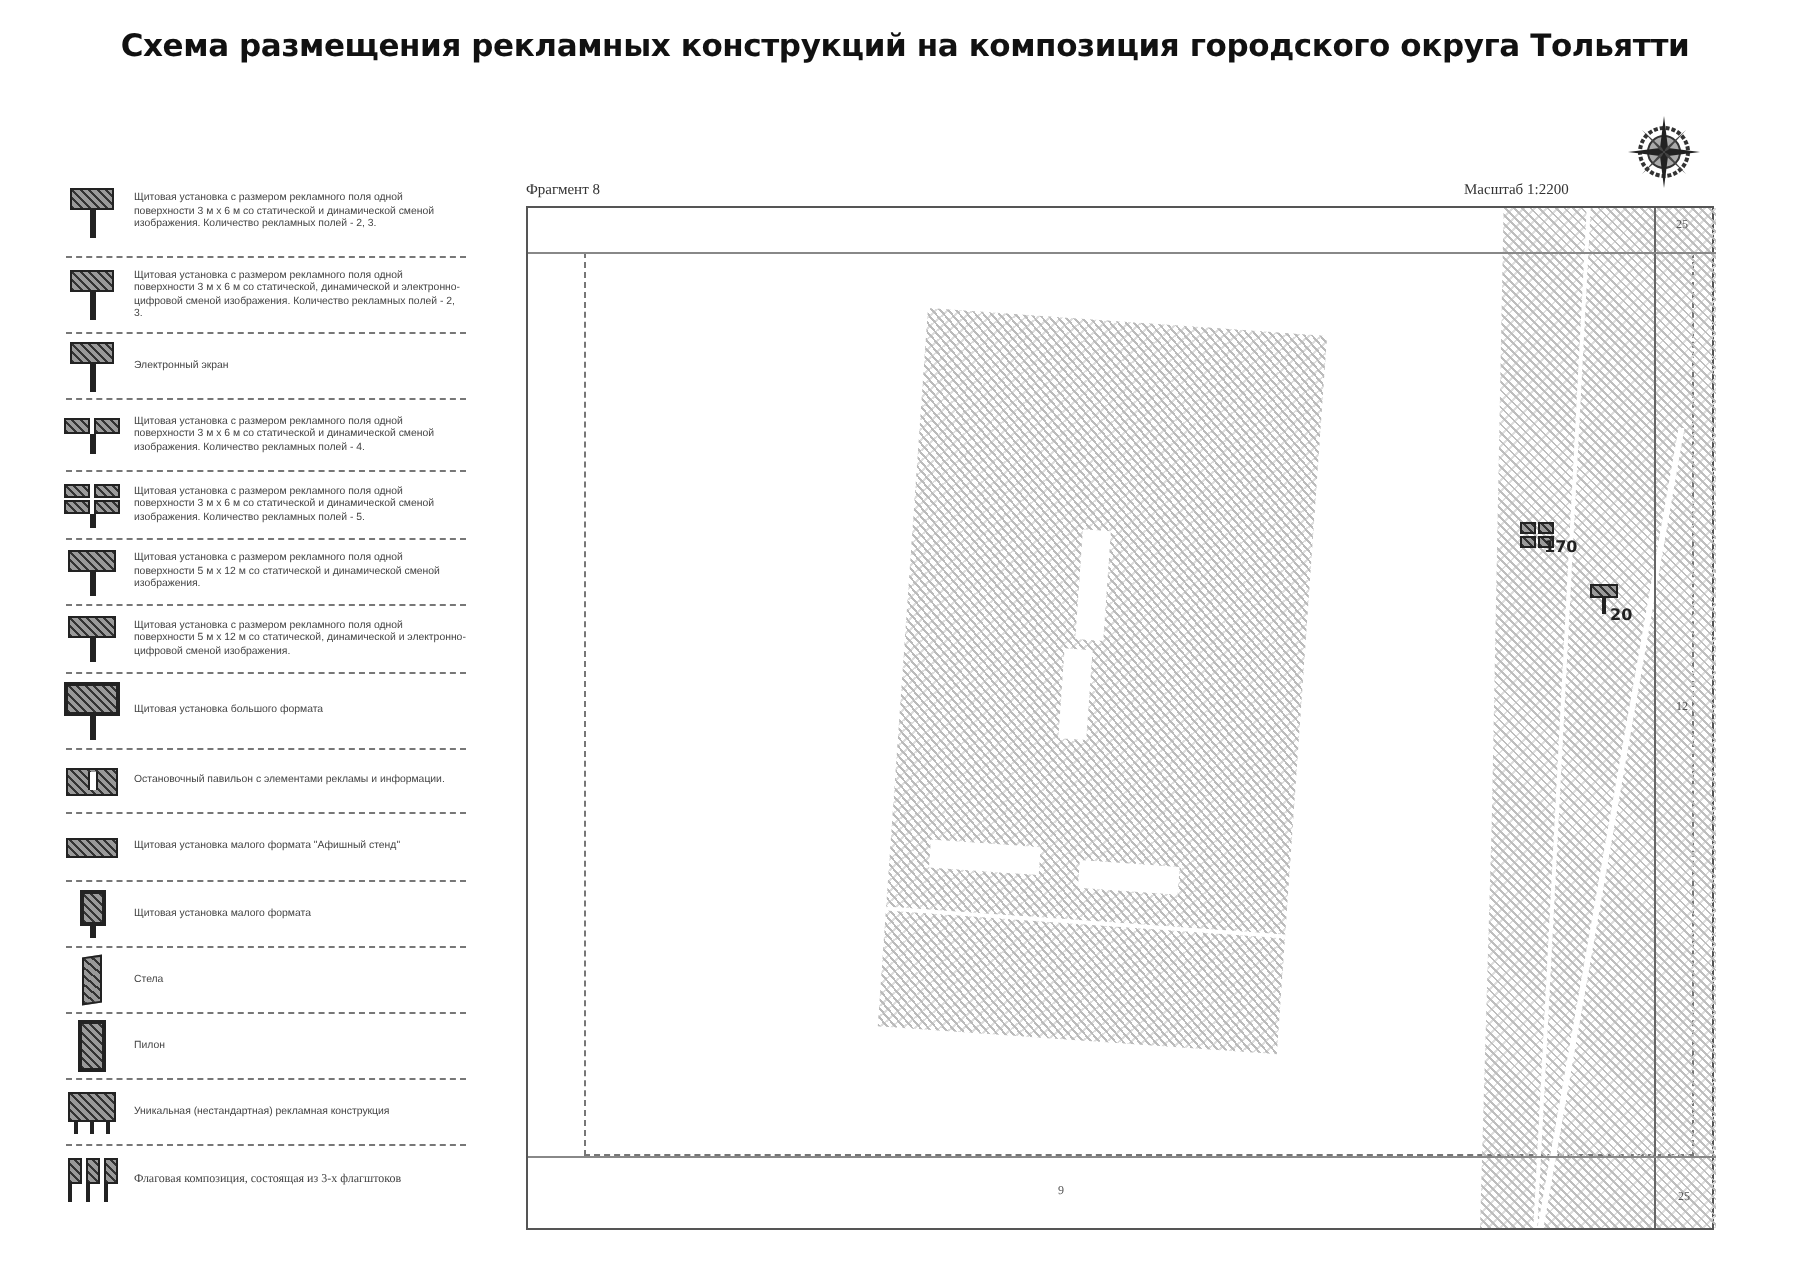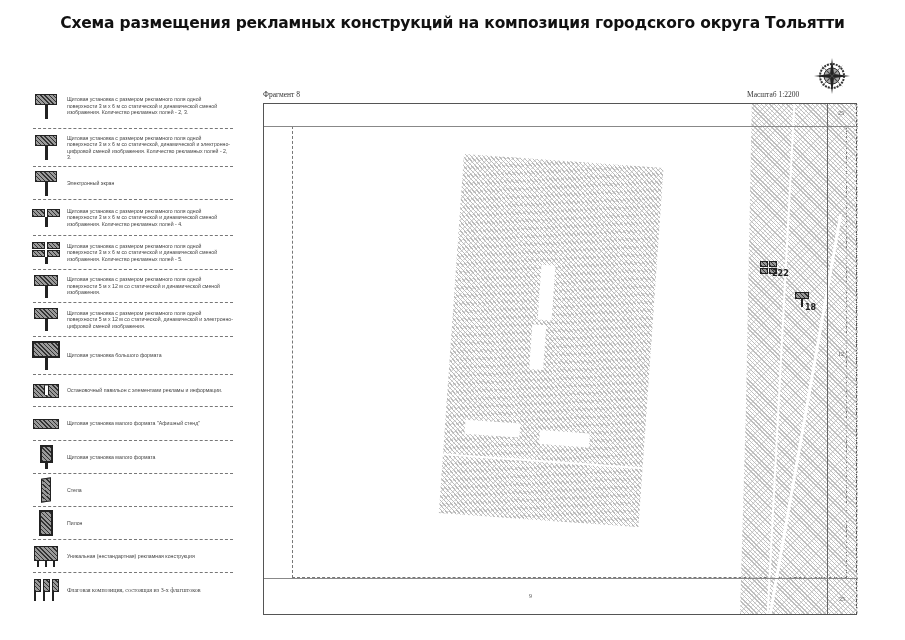--- a/index.html
+++ b/index.html
@@ -170,21 +170,21 @@
             <div class="hatch" style="width:5px;height:11px;"></div>
             <div class="pole" style="height:9px;width:2px;"></div>
           </div>
       </div>
     </div>
     <div class="legend-text" style="font-family:'Liberation Serif',serif;font-size:6px;line-height:8px;">Флаговая композиция, состоящая из 3-х флагштоков</div>
   </div>
 </div>
 
 <div class="map-label" style="left:263px;top:90px;">Фрагмент 8</div>
-<div class="map-label" style="left:747px;top:90px;">Масштаб 1:2200</div>
+<div class="map-label" style="left:732px;top:90px;">Масштаб 1:2200</div>
 
 <div style="position:absolute;left:812px;top:56px;width:40px;height:40px;">
   <svg width="40" height="40" viewBox="0 0 40 40">
     <circle cx="20" cy="20" r="12" fill="none" stroke="#333" stroke-width="2" stroke-dasharray="2 1"></circle>
     <circle cx="20" cy="20" r="8" fill="#aaa" stroke="#333" stroke-width="1"></circle>
     <polygon points="20,2 22,18 20,20 18,18" fill="#222"></polygon>
     <polygon points="20,38 22,22 20,20 18,22" fill="#222"></polygon>
     <polygon points="2,20 18,18 20,20 18,22" fill="#222"></polygon>
     <polygon points="38,20 22,18 20,20 22,22" fill="#222"></polygon>
     <polygon points="9,9 19,18 20,20 18,19" fill="#444"></polygon>
@@ -217,25 +217,25 @@
   <div style="position:absolute;left:496px;top:157px;">
     <div style="display:flex;gap:1px;">
         <div class="hatch" style="width:6px;height:4px;"></div>
         <div class="hatch" style="width:6px;height:4px;"></div>
       </div>
     <div style="display:flex;gap:1px;margin-top:1px;">
         <div class="hatch" style="width:6px;height:4px;"></div>
         <div class="hatch" style="width:6px;height:4px;"></div>
       </div>
   </div>
-  <div class="marker-num" style="left:508px;top:165px;">222</div>
+  <div class="marker-num" style="left:508px;top:165px;">170</div>
 
   <div style="position:absolute;left:531px;top:188px;display:flex;flex-direction:column;align-items:center;">
     <div class="hatch" style="width:12px;height:5px;"></div>
       <div class="pole" style="height:8px;width:2px;"></div>
   </div>
-  <div class="marker-num" style="left:541px;top:199px;">18</div>
+  <div class="marker-num" style="left:541px;top:199px;">20</div>
 
   <div class="small-num" style="left:574px;top:6px;">25</div>
   <div class="small-num" style="left:574px;top:247px;">12</div>
   <div class="small-num" style="left:265px;top:489px;">9</div>
   <div class="small-num" style="left:575px;top:492px;">25</div>
 </div>
 
 </body></html>

